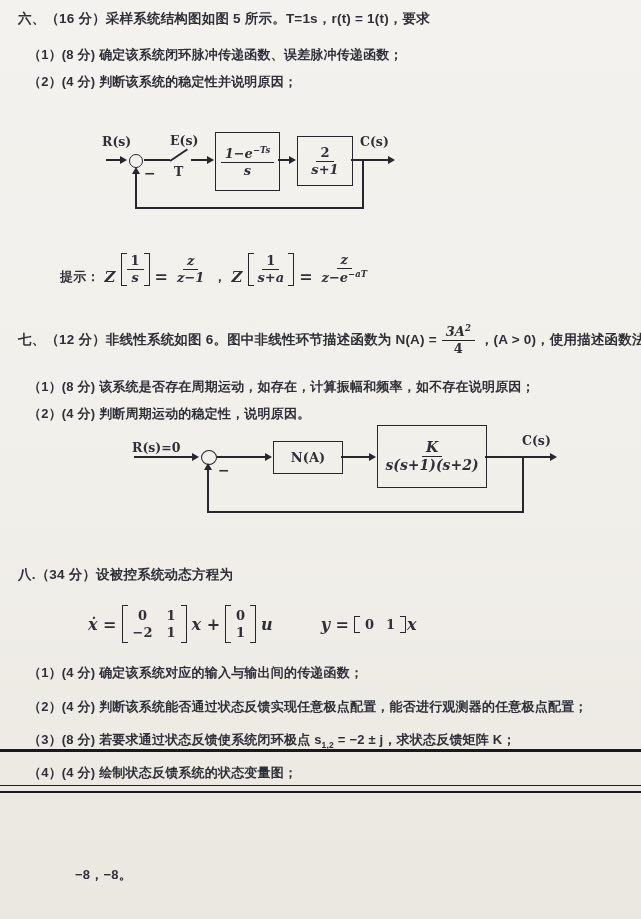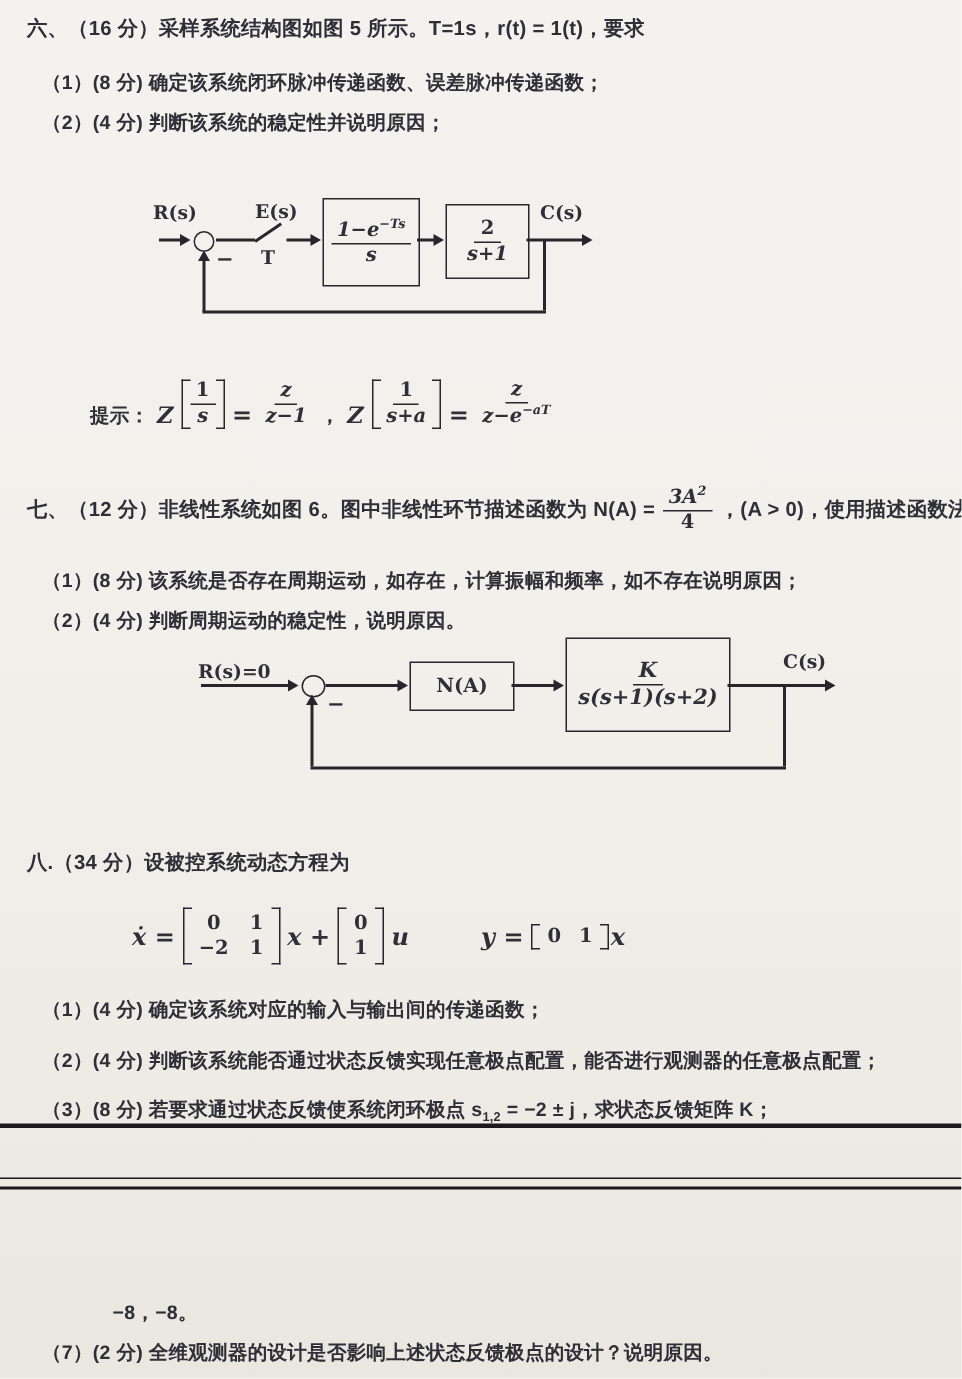--- a/index.html
+++ b/index.html
@@ -196,20 +196,20 @@
     </span>
     <span class="math" style="margin-left:-4px;">x</span>
   </div>
 
   <div class="t" style="left:28px; top:664px;">（1）(4 分) 确定该系统对应的输入与输出间的传递函数；</div>
   <div class="t" style="left:28px; top:698px;">（2）(4 分) 判断该系统能否通过状态反馈实现任意极点配置，能否进行观测器的任意极点配置；</div>
   <div class="t" style="left:28px; top:731px;"><span>（3）(8 分) 若要求通过状态反馈使系统闭环极点 s</span><sub>1,2</sub><span> = −2 ± j，求状态反馈矩阵 K；</span></div>
 
   <div class="scan" style="top:749px; height:2.6px;"></div>
 
+  <div class="t" style="left:28px; top:764px;">（4）(4 分) 绘制状态反馈系统的状态变量图；</div>
 
   <div class="scan" style="top:785px; height:1.4px;"></div>
   <div class="scan" style="top:790.5px; height:2.4px;"></div>
 
   <div class="t" style="left:75px; top:866px;">−8，−8。</div>
-  <div class="t" style="left:28px; top:893px;">（7）(2 分) 全维观测器的设计是否影响上述状态反馈极点的设计？说明原因。</div>
 
 </div>
 
 </body></html>

